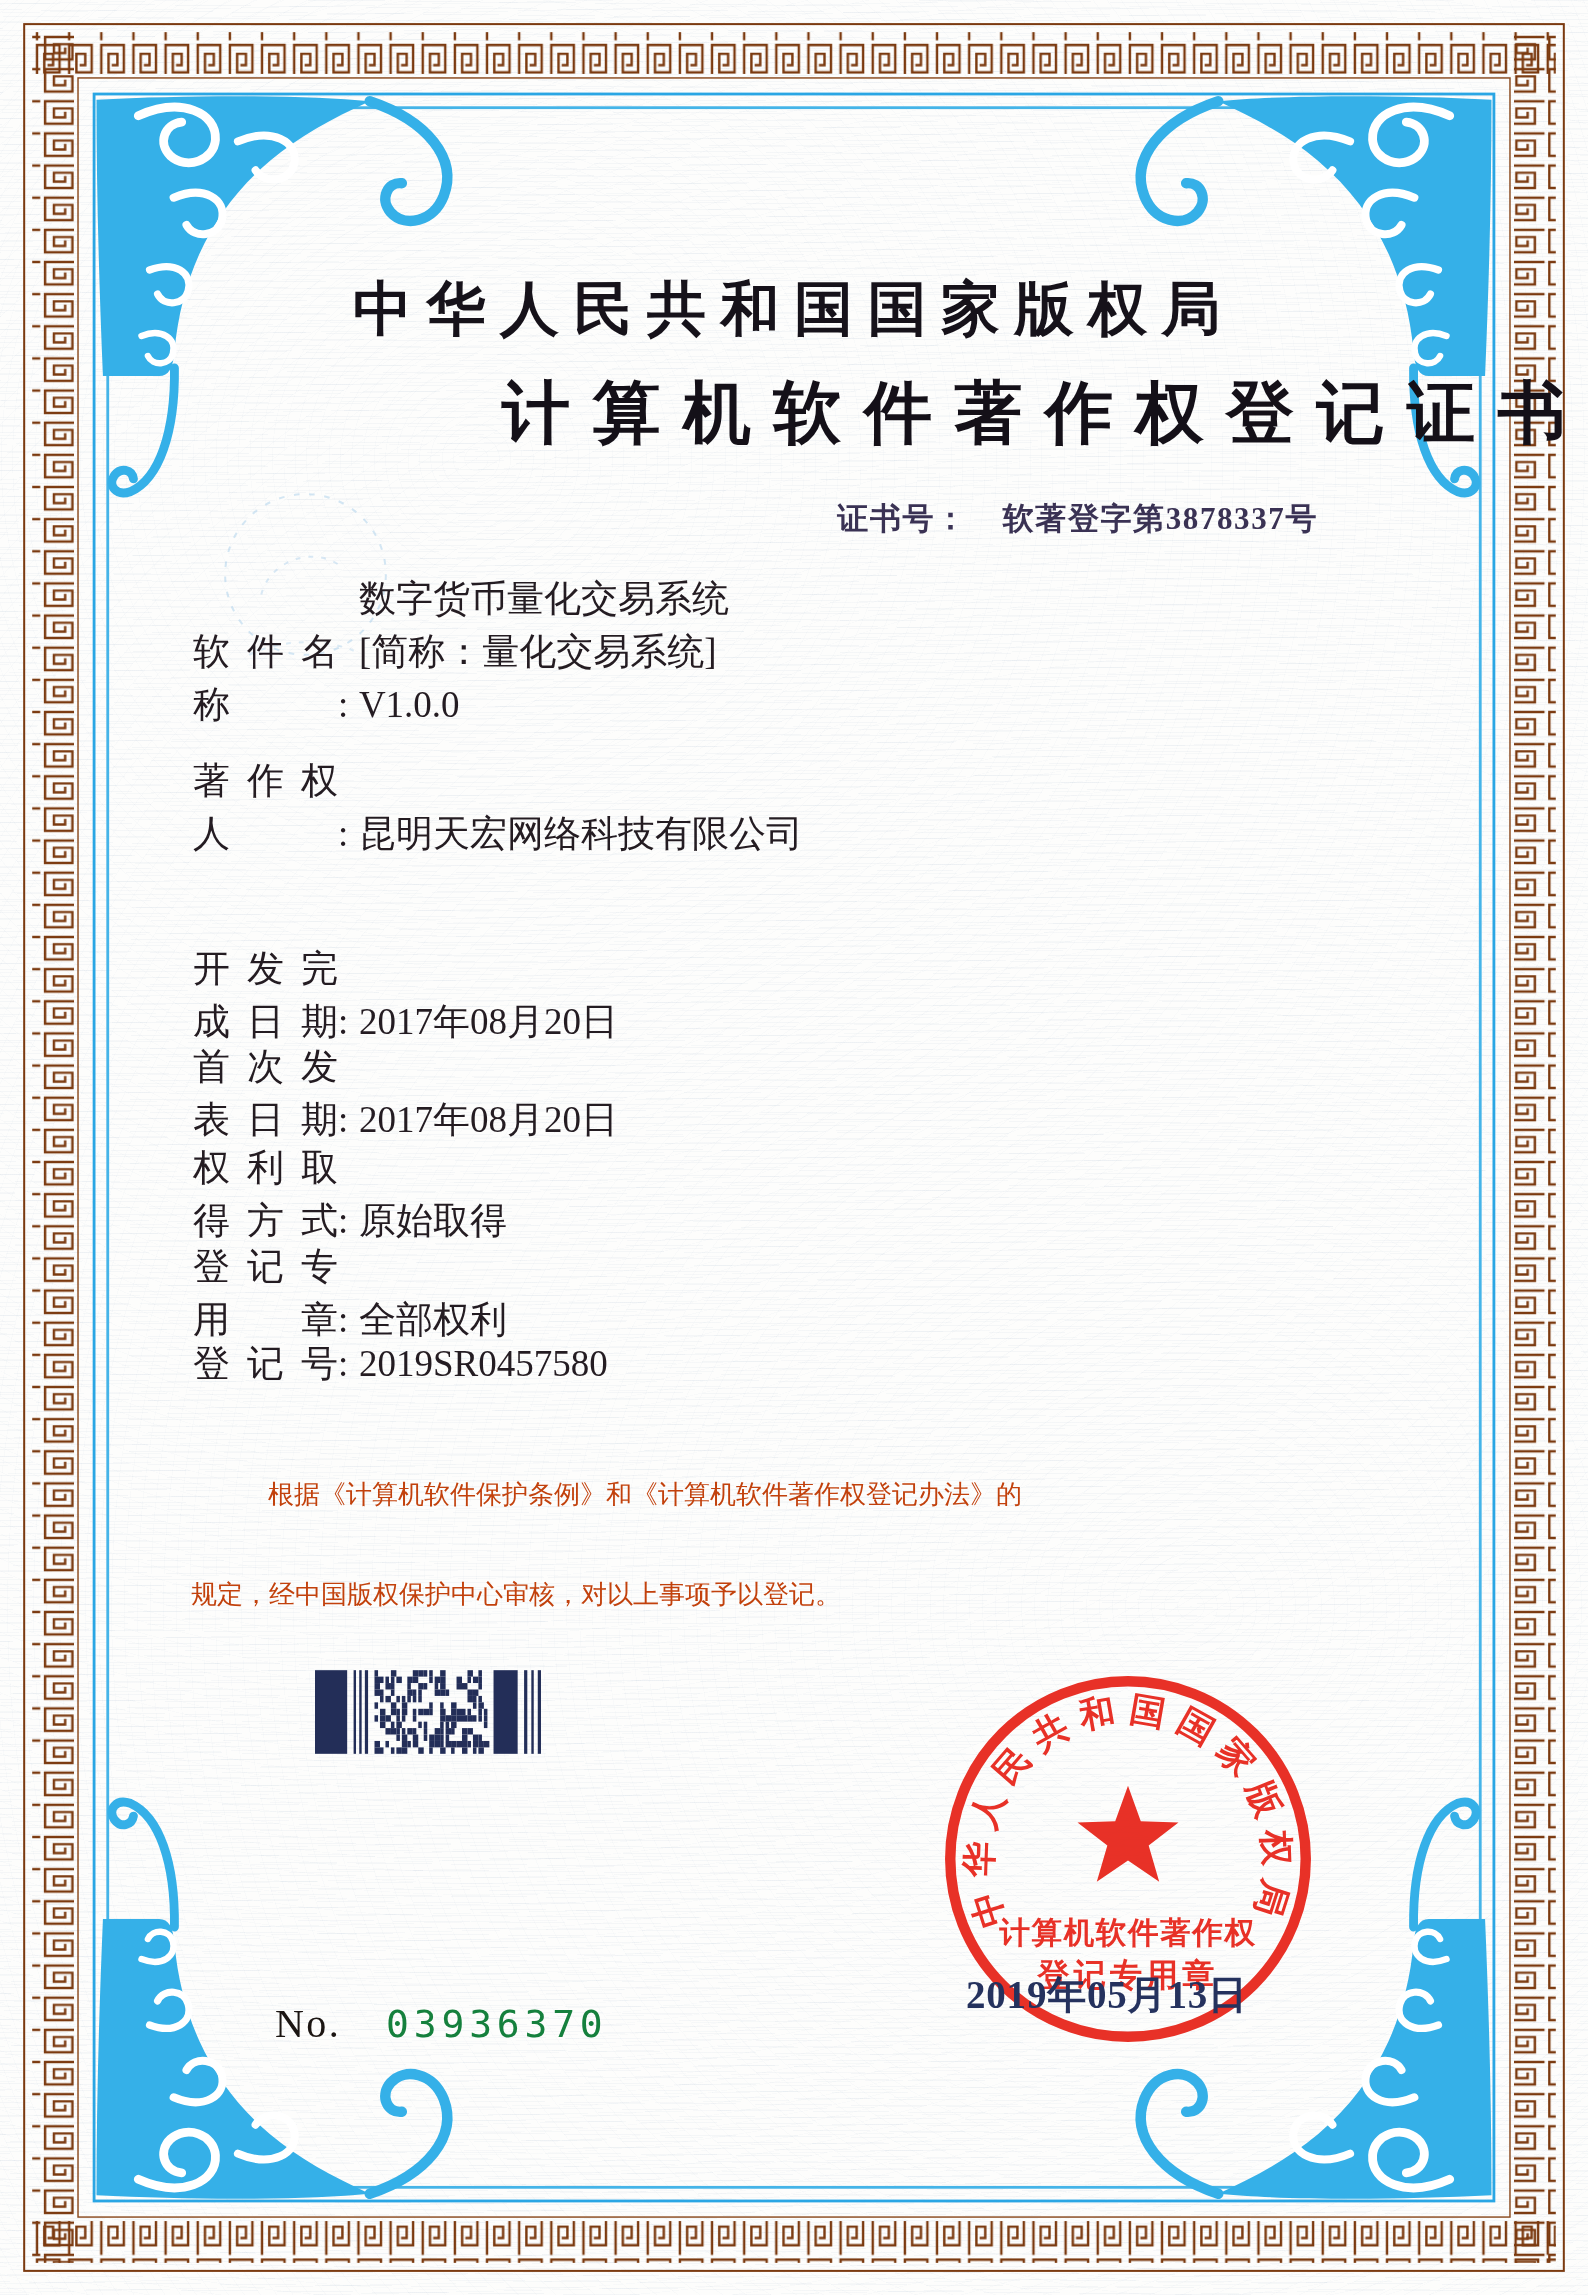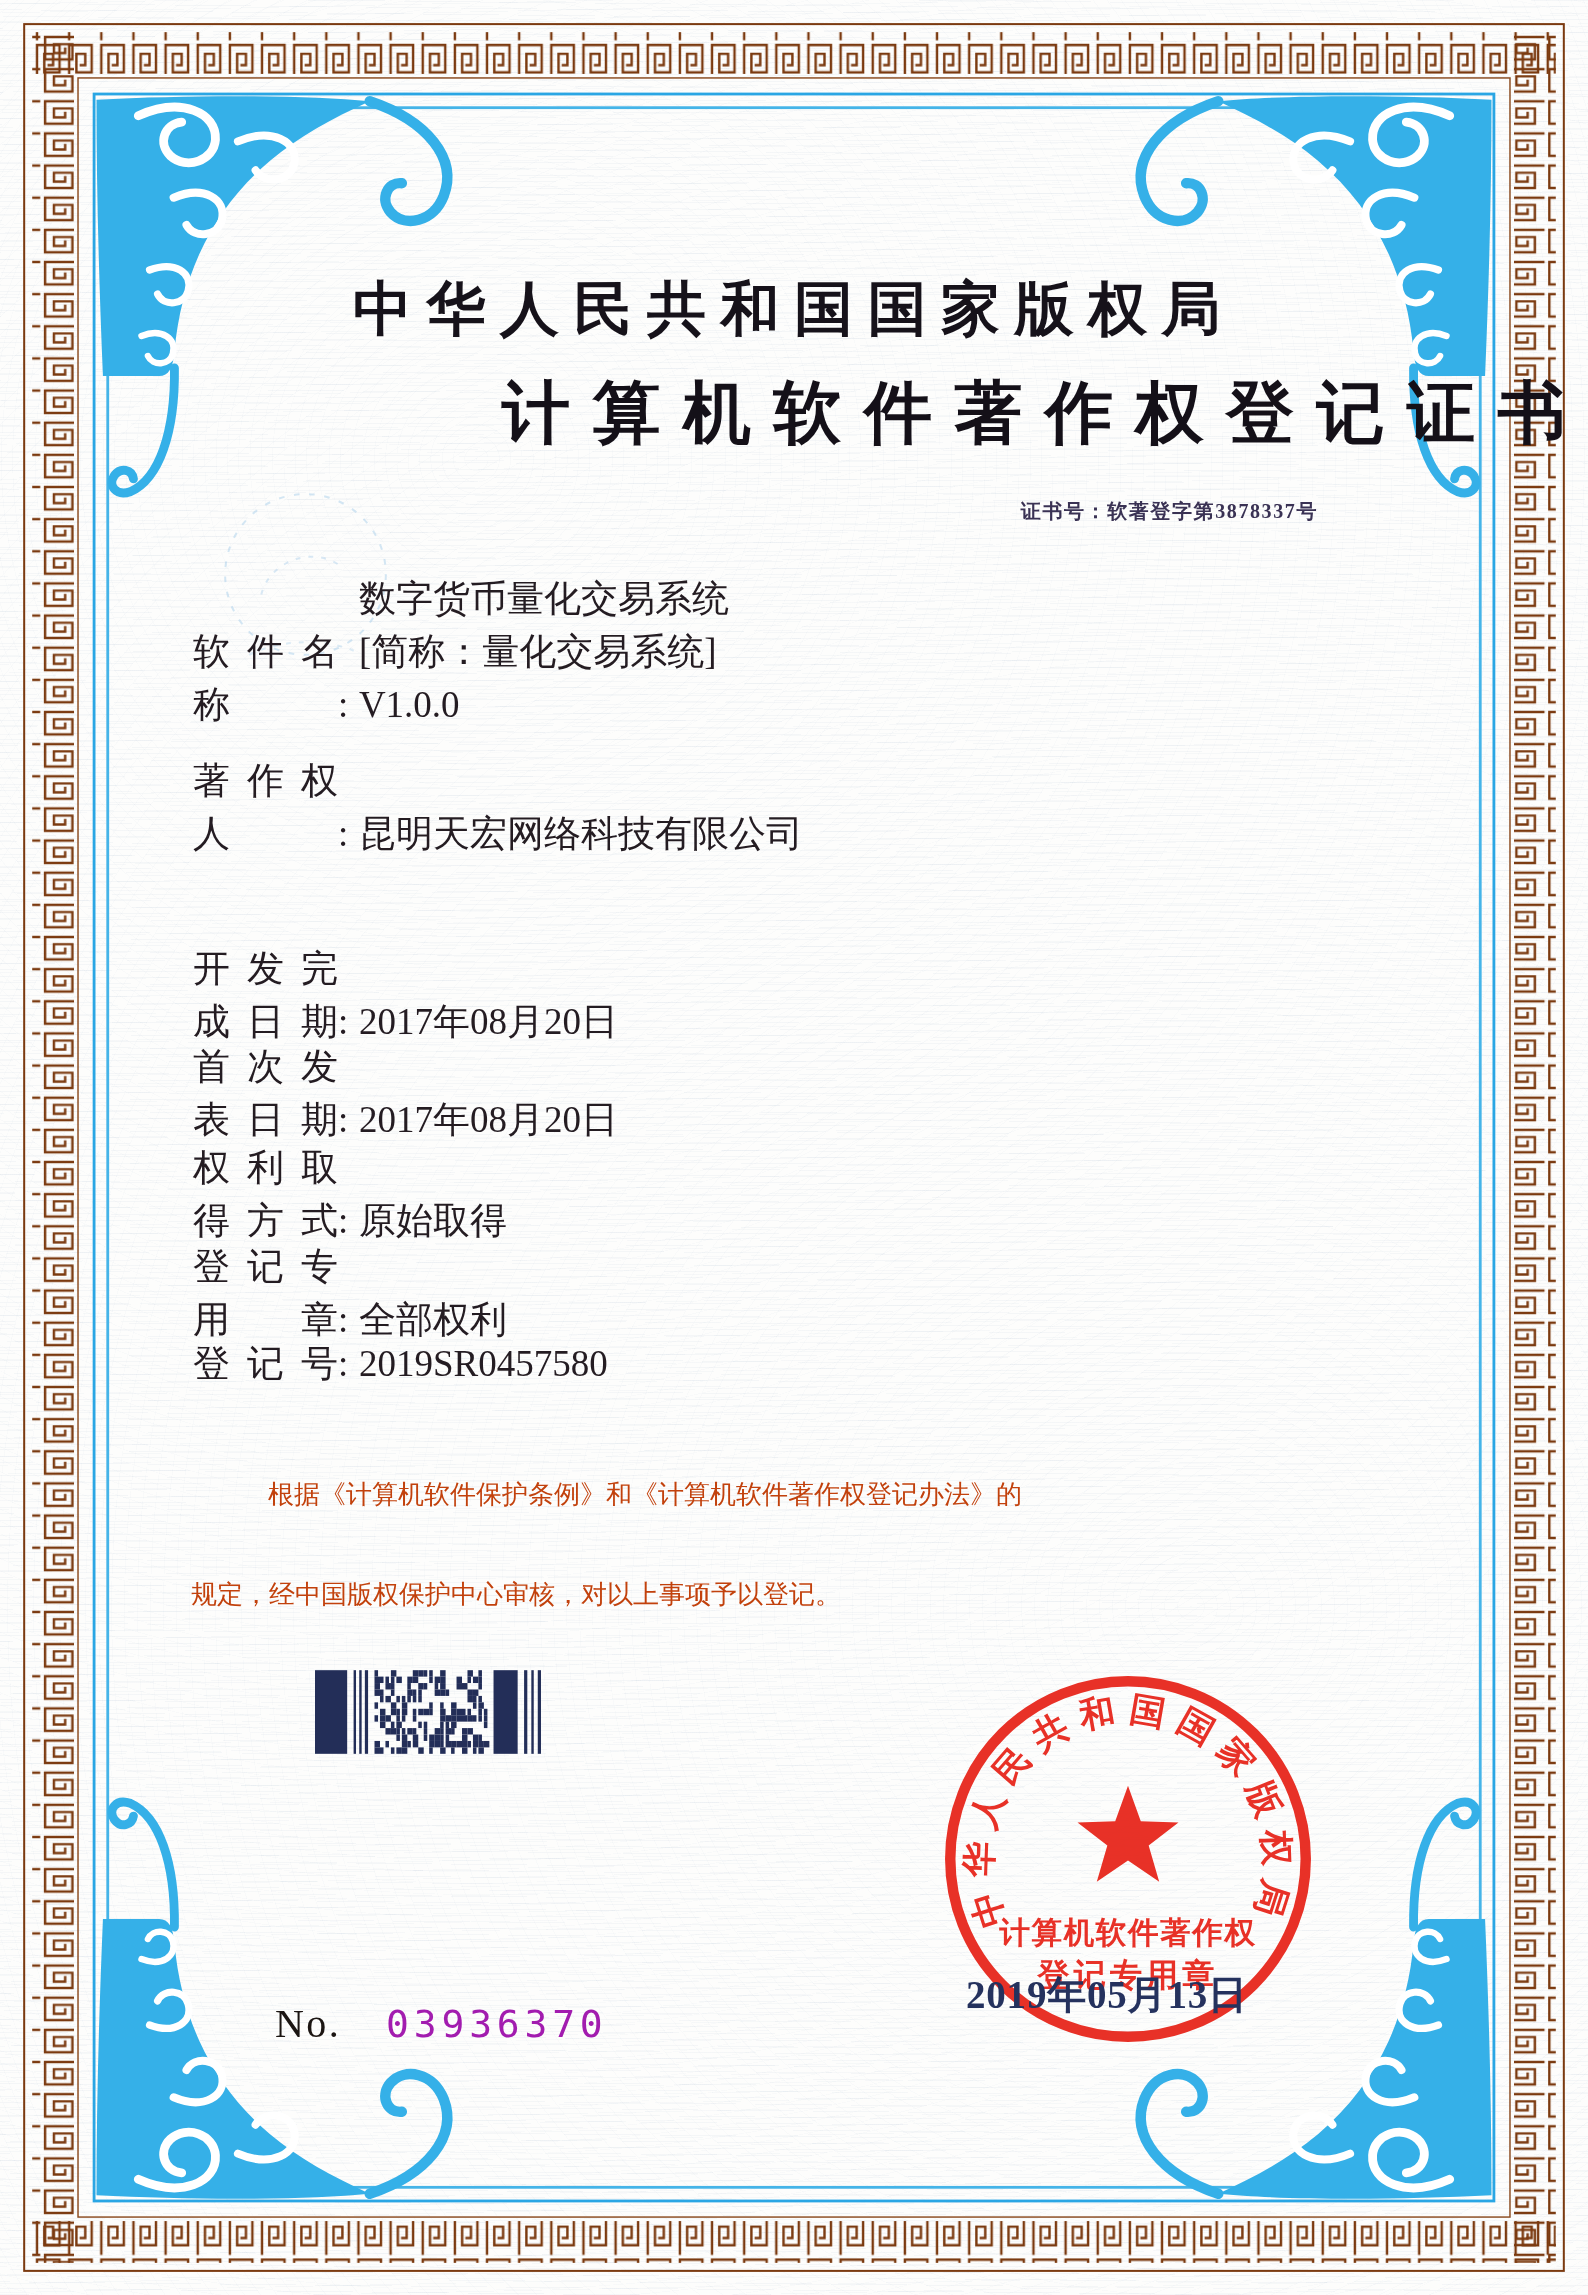--- a/index.html
+++ b/index.html
@@ -31,22 +31,22 @@
     text-align:center;font-size:59px;font-weight:bold;
     letter-spacing:14.5px;color:#16121a;
   }
   .cert-title{
     position:absolute;top:368px;left:0;width:100%;
     text-align:right;font-size:68px;font-weight:bold;
     letter-spacing:22.5px;color:#141018;
   }
   .cert-no{
     position:absolute;top:498px;right:270px;
-    display:flex;
-    font-size:20px;font-weight:bold;letter-spacing:1.6px;color:#3a3254;
+    display:flex;gap:35px;
+    font-size:31px;font-weight:bold;letter-spacing:1.6px;color:#3a3254;
   }
   .row{
     position:absolute;left:193px;
     display:flex;align-items:flex-end;
     font-size:37px;line-height:53px;color:#241c22;font-family:Liberation Serif, serif;
   }
   .flabel{
     display:inline-block;width:145px;
     text-align:justify;text-align-last:justify;text-justify:inter-character;
     font-weight:500;
@@ -57,21 +57,21 @@
   .statement{
     position:absolute;left:191px;top:1445px;width:1222px;
     font-size:26px;line-height:100px;color:#c2410c;
   }
   .statement .line1{text-indent:77px;}
   .serial{
     position:absolute;left:275px;top:2000px;
     font-size:40px;color:#1b1512;letter-spacing:2.4px;
   }
   .serial .num{
-    margin-left:45px;color:#a21caf;letter-spacing:4.8px;
+    margin-left:45px;color:#15803d;letter-spacing:4.8px;
     font-family:"DejaVu Sans Mono","Liberation Mono",monospace;
     font-size:38px;
   }
   .barcode{position:absolute;left:315px;top:1670px;}
   .seal{position:absolute;left:939px;top:1670px;width:378px;height:378px;opacity:0.95;}
   .seal-date{
     position:absolute;left:966px;top:1968px;z-index:5;
     font-size:39px;font-weight:bold;color:#25325e;letter-spacing:0.8px;
     white-space:nowrap;
   }

